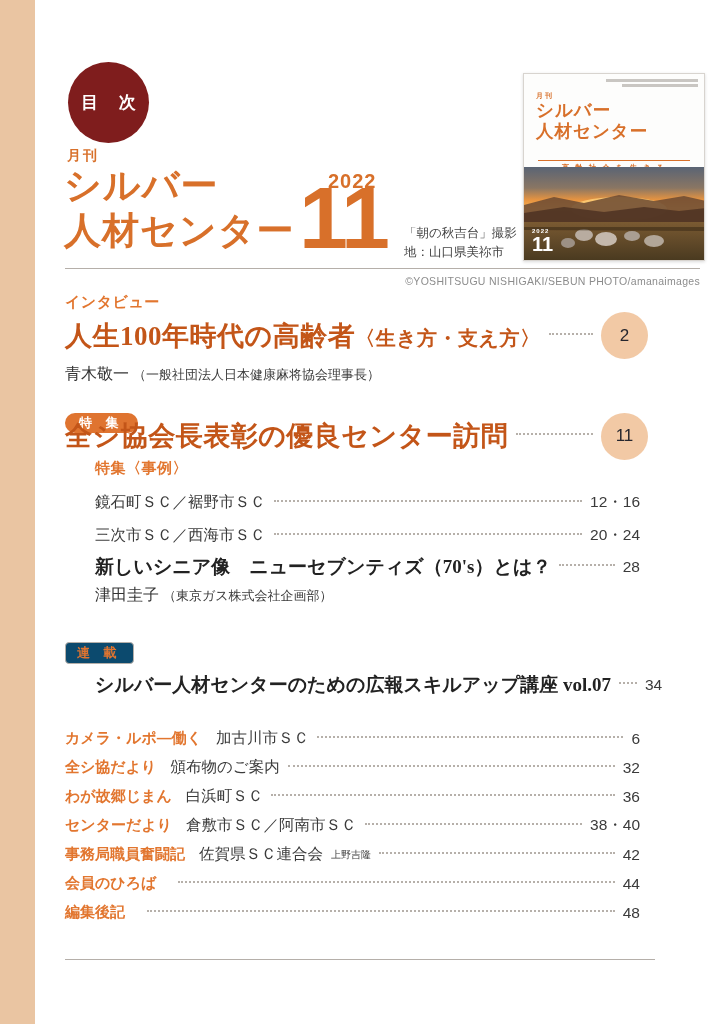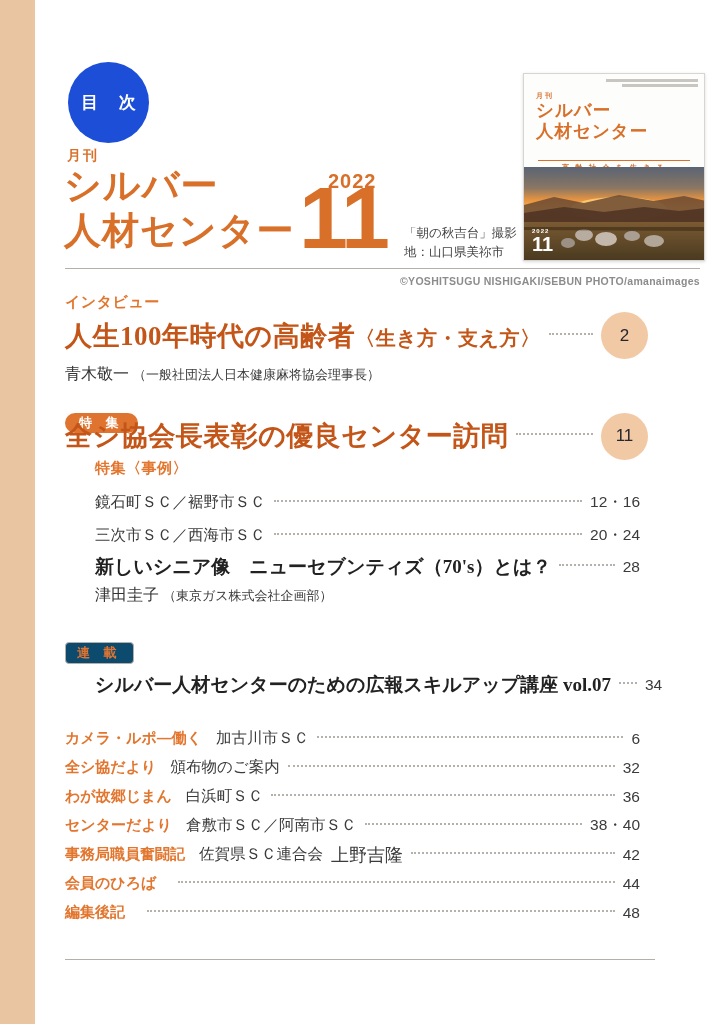--- a/index.html
+++ b/index.html
@@ -9,21 +9,21 @@
     background:#ffffff;
     font-family:"Liberation Sans","DejaVu Sans",sans-serif;
     color:#3b3b3b;
     overflow:hidden;
   }
   .left-strip { position:absolute; left:0; top:0; width:35px; height:1024px; background:#eac5a2; }
 
   
   .toc-circle {
     position:absolute; left:68px; top:62px; width:81px; height:81px;
-    border-radius:50%; background:#1d4ed8; color:#fff;
+    border-radius:50%; background:#7f1d1d; color:#fff;
     display:flex; align-items:center; justify-content:center;
     font-size:17px; font-weight:bold; letter-spacing:8px; padding-left:8px;
   }
   .monthly { position:absolute; left:67px; top:147px; color:#d8702a; font-weight:bold; font-size:14px; letter-spacing:2px; }
   .logo {
     position:absolute; left:64px; top:163px; color:#d8702a; font-weight:800;
     font-size:37px; line-height:1.22; letter-spacing:1px;
   }
   .issue-year { position:absolute; left:328px; top:170px; color:#d8702a; font-weight:bold; font-size:20px; letter-spacing:1px; }
   .issue-no { position:absolute; left:299px; top:176px; color:#d8702a; font-weight:bold; font-size:88px; line-height:0.95; letter-spacing:-2px; }
@@ -45,21 +45,21 @@
     border-top:1px solid #d8702a; border-bottom:1px solid #d8702a; padding:2px 0 2px 4px;
   }
   .cover-line { position:absolute; left:10px; font-size:6.5px; color:#5a4336; white-space:nowrap; }
   .cover-line .b { color:#d8702a; font-weight:bold; margin-right:3px; }
   .cover-photo { position:absolute; left:0; bottom:0; width:182px; height:93px; }
   .cover-issue { position:absolute; left:8px; bottom:6px; color:#fff; font-weight:bold; line-height:1; }
   .cover-issue .y { display:block; font-size:6px; letter-spacing:1px; }
   .cover-issue .n { display:block; font-size:20px; }
 
   .header-rule { position:absolute; left:65px; top:268px; width:635px; height:1px; background:#b5afa9; }
-  .credit { position:absolute; left:65px; top:275px; width:635px; text-align:right; font-size:10.5px; color:#8c8c8c; letter-spacing:.3px;font-weight:bold; }
+  .credit { position:absolute; left:65px; top:275px; width:635px; text-align:right; font-size:10.5px; color:#8c8c8c; letter-spacing:.3px; }
 
   
   .main { position:absolute; left:65px; top:293px; width:583px; }
   .sec-label { color:#e2762f; font-weight:bold; font-size:15px; letter-spacing:.5px; }
   .h-row { display:flex; align-items:center; }
   .h-title {
     font-family:"Liberation Serif","DejaVu Serif",serif;
     color:#c35518; font-size:27px; font-weight:bold; white-space:nowrap; letter-spacing:.5px;
   }
   .h-sub { font-size:20px; }
@@ -84,21 +84,21 @@
   .list-row { display:flex; align-items:center; font-size:15.5px; color:#3b3b3b; padding-right:8px; }
   .list-row .pg { white-space:nowrap; }
   .bold-serif {
     font-family:"Liberation Serif","DejaVu Serif",serif; font-weight:bold; color:#222;
     font-size:19px; white-space:nowrap;
   }
 
   .reg-row { display:flex; align-items:center; font-size:15.5px; color:#3b3b3b; padding-right:8px; height:29px; }
   .reg-label { color:#e2762f; font-weight:bold; font-size:15px; margin-right:14px; white-space:nowrap; }
   .reg-title { white-space:nowrap; }
-  .reg-name { font-size:18px; margin-left:8px; white-space:nowrap; }
+  .reg-name { font-size:10px; margin-left:8px; white-space:nowrap; }
 
   .sp2  { height:2px; }
   .m-t22 { margin-top:22px; } .m-t14 { margin-top:14px; } .m-t12 { margin-top:12px; }
   .m-t30 { margin-top:30px; } .m-t28 { margin-top:28px; } .m-t8 { margin-top:8px; }
   .m-t36 { margin-top:36px; } .m-t26 { margin-top:26px; }
 
   .bottom-rule { position:absolute; left:65px; top:959px; width:590px; height:1px; background:#b5afa9; }
 </style>
 </head>
 <body>

